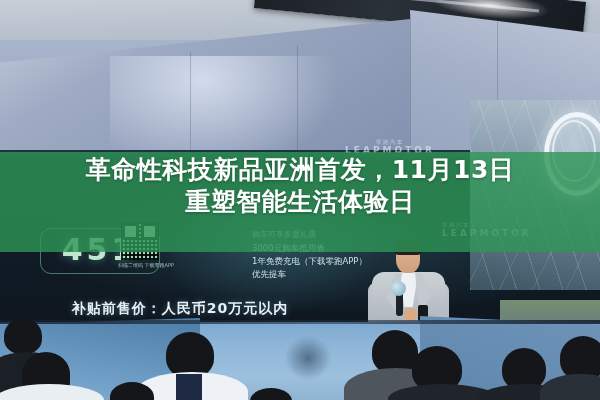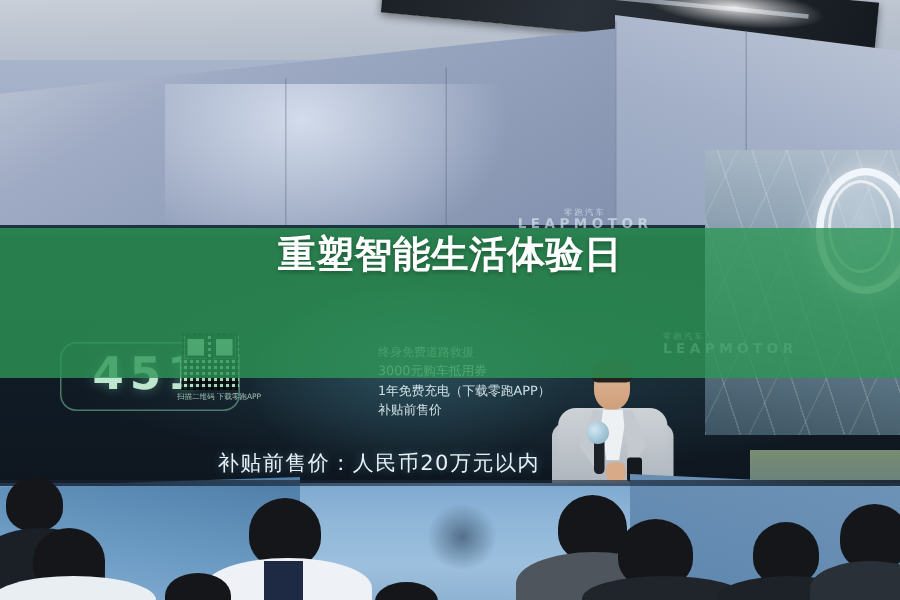--- a/index.html
+++ b/index.html
@@ -231,23 +231,23 @@
   }
   .bullets .b-head {
     font-size: 8px;
     color: #a8c6bd;
     margin-bottom: 1px;
   }
   .price-line {
     position: absolute;
     left: 0; top: 300px;
     width: 360px;
-    text-align: right;
+    text-align: center;
     font-size: 14px;
-    font-weight: normal;
+    font-weight: bold;
     letter-spacing: 1px;
     color: #e7f1f5;
     text-shadow: 0 0 6px rgba(150,220,255,.35);
   }
 
   
   .logo-block {
     position: absolute;
     text-align: center;
     color: rgba(225,238,246,.62);
@@ -452,24 +452,24 @@
 
 
   <div class="count-box"></div>
   <div class="count-num">451</div>
 
   <div class="qr"></div>
   <div class="qr-caption">扫描二维码
 下载零跑APP</div>
 
   <div class="bullets">
-    <div class="b-head">终身免费道路救援</div>
+    <div class="b-head">购车可享多重礼遇</div>
     <div>3000元购车抵用券</div>
     <div>1年免费充电（下载零跑APP）</div>
-    <div>补贴前售价</div>
+    <div>优先提车</div>
   </div>
 
   <div class="price-line">补贴前售价：人民币20万元以内</div>
 
   <div class="presenter p-arm-l"></div>
   <div class="presenter p-arm-r"></div>
   <div class="presenter p-neck"></div>
   <div class="presenter p-torso"></div>
   <div class="presenter p-shirt"></div>
   <div class="presenter p-lapel-l"></div>
@@ -507,16 +507,17 @@
   <div class="shoulders" style="left:478px; top:384px; width:96px; height:30px; background:#1d2228;"></div>
 
   <div class="head" style="left:560px; top:336px; width:46px; height:44px;"></div>
   <div class="shoulders" style="left:540px; top:374px; width:80px; height:36px; background:#2a3038;"></div>
 
   <div class="head" style="left:110px; top:382px; width:44px; height:30px;"></div>
   <div class="head" style="left:250px; top:388px; width:42px; height:26px;"></div>
 
   <div class="banner" style="background: rgba(46, 150, 86, 0.8);"></div>
   <div class="banner-title">
+    <span>革命性科技新品亚洲首发，11月13日</span>
     <span class="line2">重塑智能生活体验日</span>
   </div>
 
 </div>
 
 </body></html>

